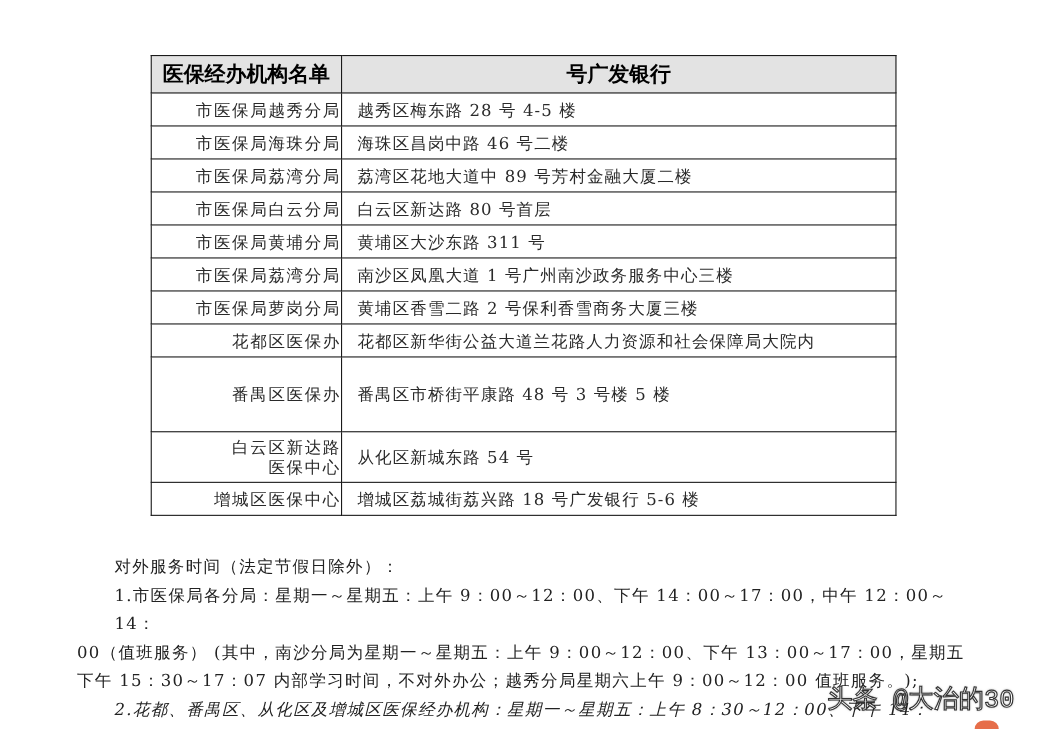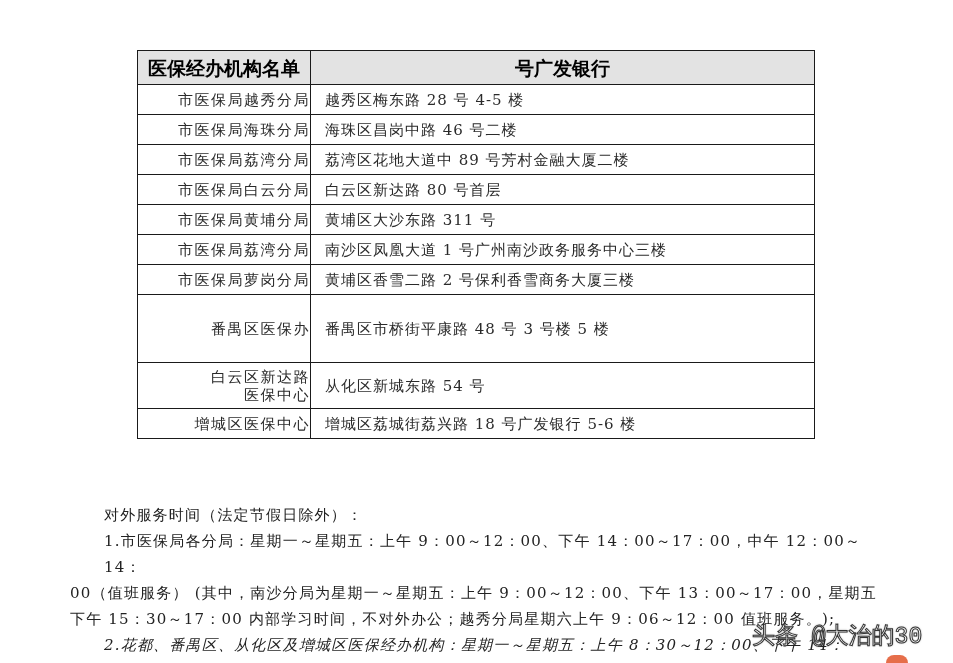--- a/index.html
+++ b/index.html
@@ -125,20 +125,24 @@
         <td class="addr">黄埔区大沙东路 311  号</td>
       </tr>
       <tr class="r">
         <td class="name">市医保局荔湾分局</td>
         <td class="addr">南沙区凤凰大道 1 号广州南沙政务服务中心三楼</td>
       </tr>
       <tr class="r">
         <td class="name">市医保局萝岗分局</td>
         <td class="addr">黄埔区香雪二路 2 号保利香雪商务大厦三楼</td>
       </tr>
+      <tr class="r">
+        <td class="name">花都区医保办</td>
+        <td class="addr">花都区新华街公益大道兰花路人力资源和社会保障局大院内</td>
+      </tr>
       <tr class="r-tall">
         <td class="name">番禺区医保办</td>
         <td class="addr">番禺区市桥街平康路 48 号 3 号楼 5 楼</td>
       </tr>
       <tr class="r-two">
         <td class="name">
           <div>白云区新达路</div>
           <div>医保中心</div>
         </td>
         <td class="addr">从化区新城东路 54 号</td>
@@ -148,19 +152,19 @@
         <td class="addr">增城区荔城街荔兴路 18 号广发银行 5-6 楼</td>
       </tr>
     </tbody>
   </table>
 </div>
 
 <div class="notes">
   <p class="indent1">对外服务时间（法定节假日除外）：</p>
   <p class="indent1">1.市医保局各分局：星期一～星期五：上午 9：00～12：00、下午 14：00～17：00，中午 12：00～14：</p>
   <p>00（值班服务） (其中，南沙分局为星期一～星期五：上午 9：00～12：00、下午 13：00～17：00，星期五</p>
-  <p>下午 15：30～17：00 内部学习时间，不对外办公；越秀分局星期六上午 9：06～12：00 值班服务。);</p>
+  <p>下午 15：30～17：07 内部学习时间，不对外办公；越秀分局星期六上午 9：00～12：00 值班服务。);</p>
   <p class="indent2">2.花都、番禺区、从化区及增城区医保经办机构：星期一～星期五：上午  8：30～12：00、下午 14：</p>
   <p>30～17：30。</p>
 </div>
 
 <div class="watermark">头条 @大治的30</div>
 <div class="orange-mark"></div>
 
 </body></html>

